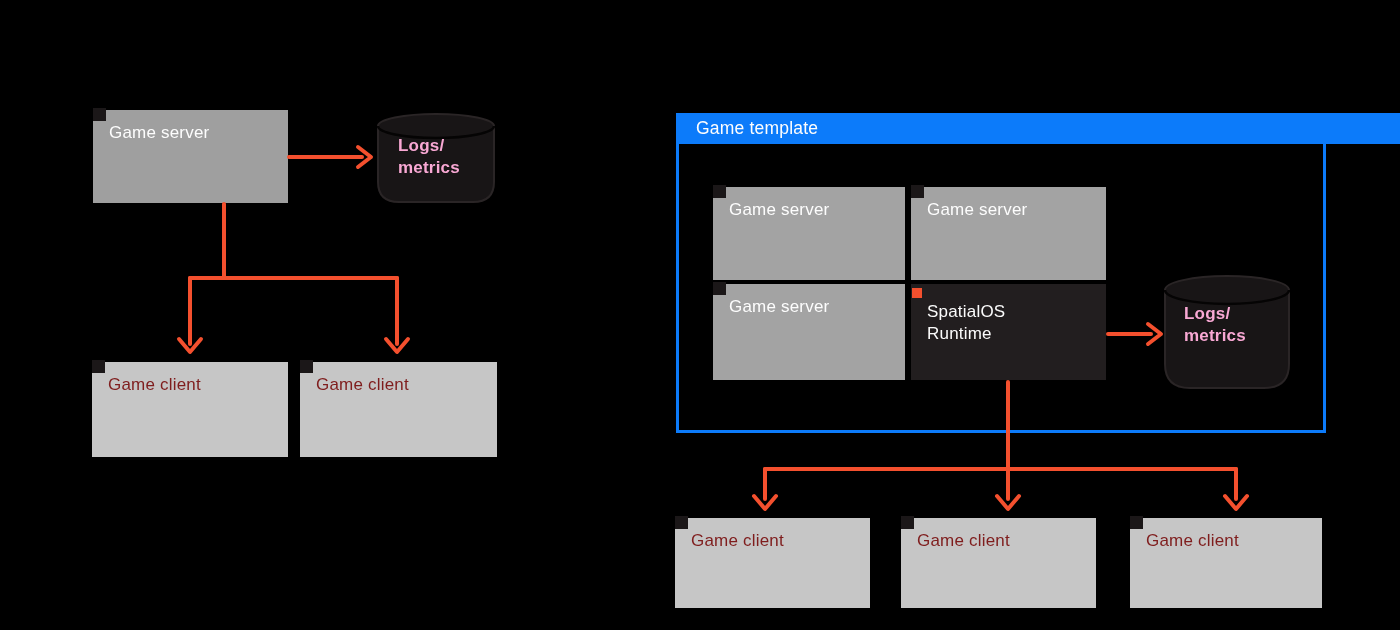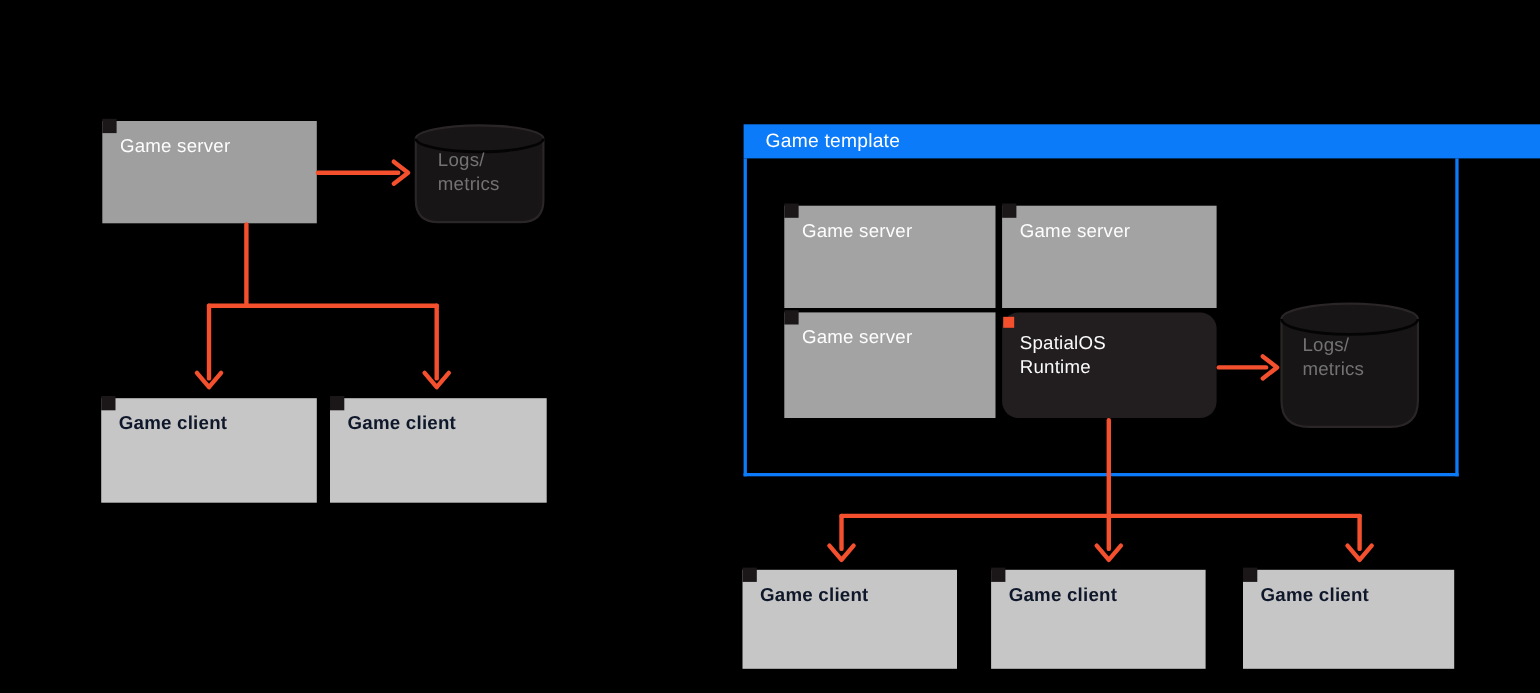--- a/index.html
+++ b/index.html
@@ -9,41 +9,41 @@
     background:#000; overflow:hidden;
     font-family:"Liberation Sans", sans-serif;
   }
   .node {
     position:absolute;
     font-size:17px; letter-spacing:.2px;
     padding:13px 26px 0 16px;
   }
   .server-box  { background:#9f9f9f; color:#fdfdfd; font-weight:500; }
   .server-box-inner { background:#a3a3a3; color:#fdfdfd; font-weight:500; }
-  .client-box  { background:#c6c6c6; color:#0f172a; font-weight:700; }
-  .runtime-box { background:#221e1f; color:#fbfbfb; font-weight:500; padding-top:17px; line-height:1.32;border-radius:15px; }
+  .client-box  { background:#c6c6c6; color:#7f1d1d; font-weight:400; }
+  .runtime-box { background:#221e1f; color:#fbfbfb; font-weight:500; padding-top:17px; line-height:1.32; }
   .corner-marker {
     position:absolute; left:0; top:-2px; width:13px; height:13px;
     background:#1b1718;
   }
   .corner-marker.orange {
     left:1px; top:4px; width:10px; height:10px; background:#f4502e;
   }
   .tpl-header {
     position:absolute; left:676px; top:113px; width:740px; height:31px;
     background:#0c7bfa; color:#fdfdfd; font-size:17.5px; font-weight:500;
     letter-spacing:.2px; display:flex; align-items:center; padding-left:20px;
   }
   .tpl-body {
     position:absolute; left:676px; top:144px; width:650px; height:289px;
     border:3px solid #0c7bfa; border-top:none; background:transparent;
   }
   .cylinder { position:absolute; }
   .cyl-label {
-    position:absolute; color:#737373; font-weight:400; font-size:17px;
+    position:absolute; color:#f9a8d4; font-weight:700; font-size:17px;
     line-height:1.3; letter-spacing:.2px;
   }
   .arrows { position:absolute; left:0; top:0; pointer-events:none; }
   .lbl { display:block; }
 </style>
 </head>
 <body>
 
 <div class="stage">
 

